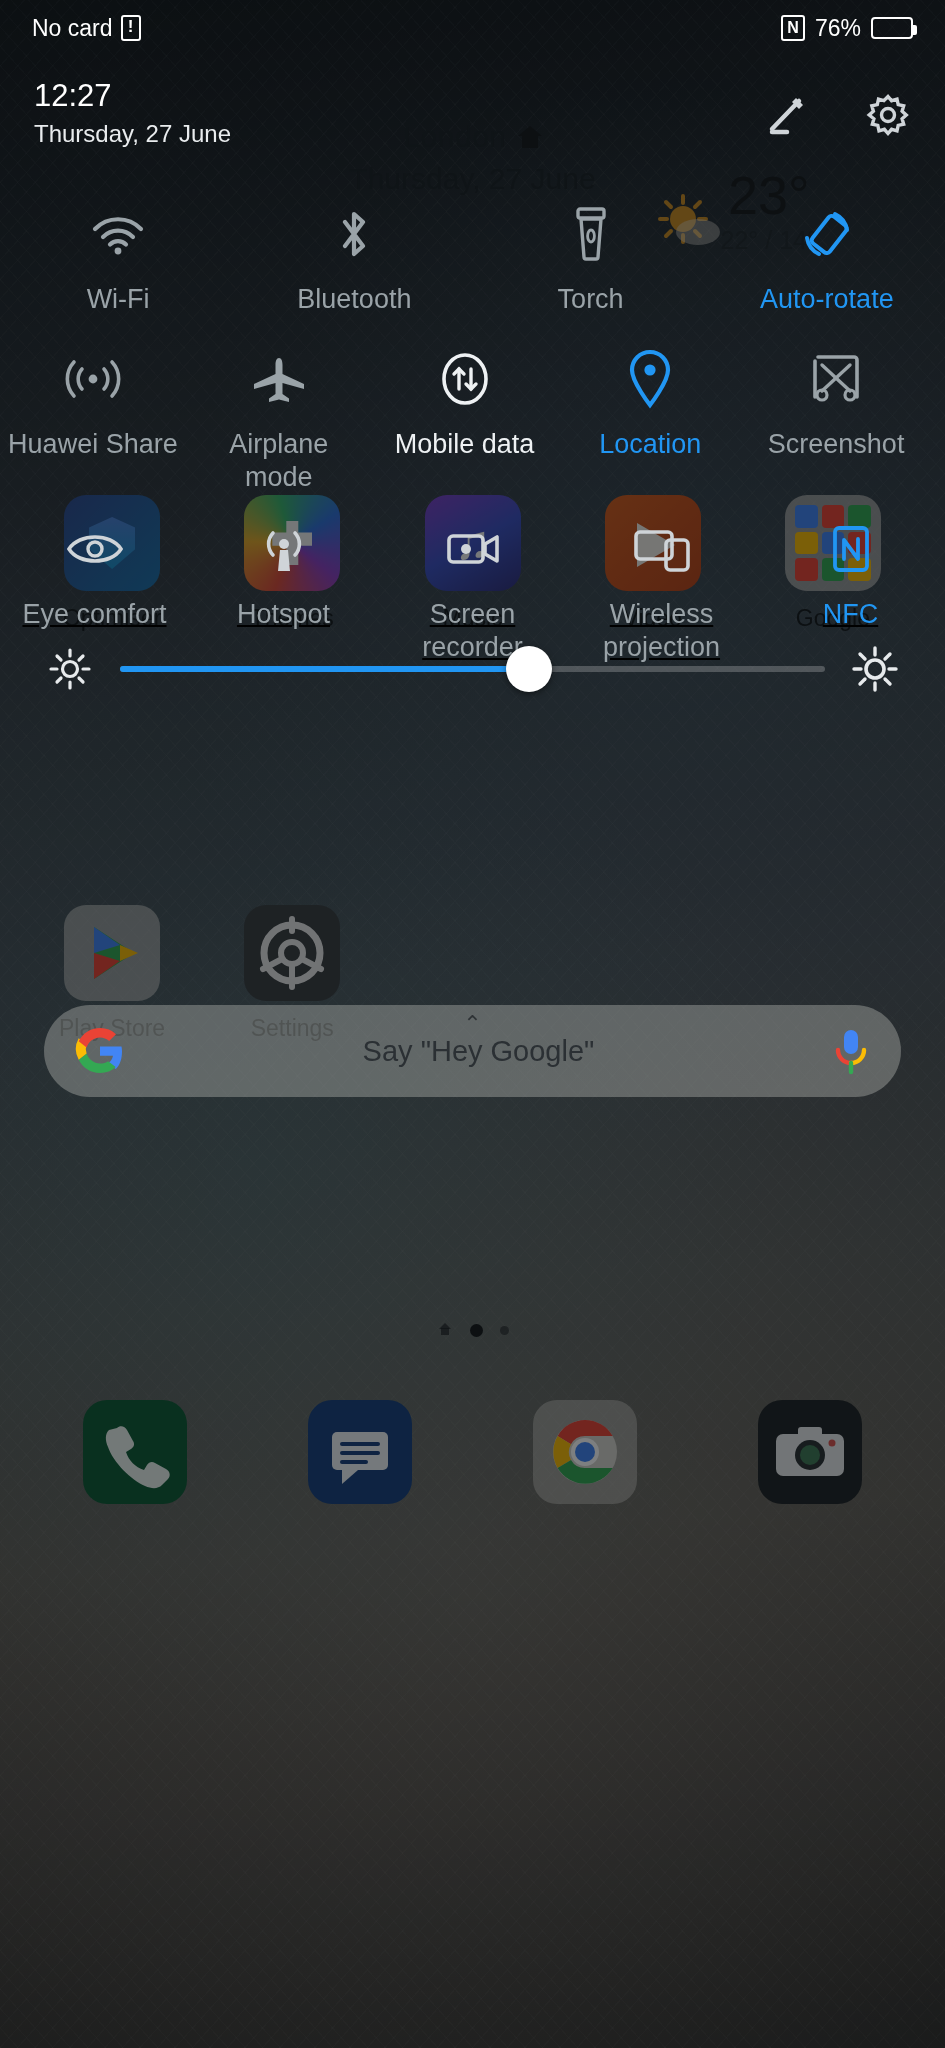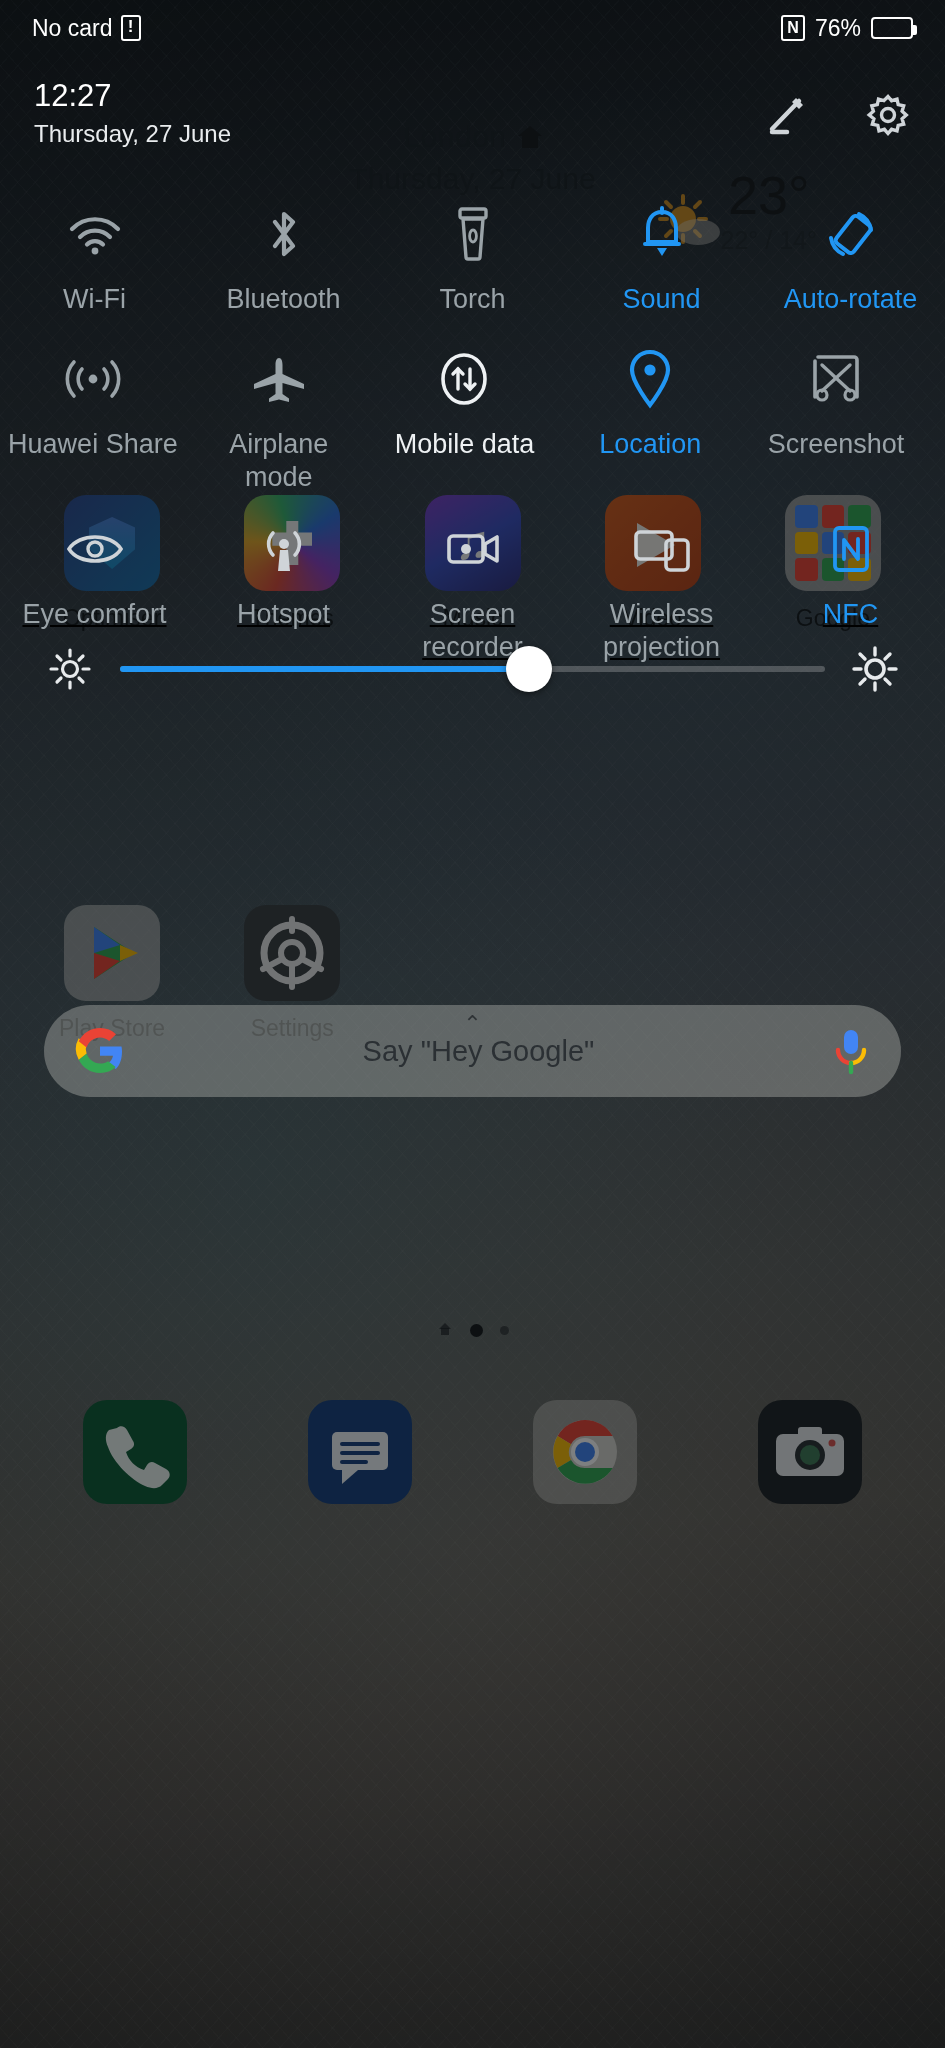--- a/index.html
+++ b/index.html
@@ -88,21 +88,21 @@
 
   
   .toggles { position:absolute; left:0; right:0; top:330px; }
   .trow { display:flex; }
   .tcell { flex:1; text-align:center; padding-top:8px; }
   .tico { height:62px; display:flex; align-items:center; justify-content:center; }
   .tlabel { margin-top:18px; font-size:27px; line-height:1.22; color:#9aa3a8; padding:0 6px; }
   .tcell.on .tlabel { color:#2196f3; }
   .tcell.bright .tlabel { color:#eef1f3; }
   .trow.r1 { position:absolute; top:-135px; left:0; right:0; }
-  .trow.r2 { position:absolute; top:10px; left:0; right:16px; }
+  .trow.r2 { position:absolute; top:10px; left:0; right:16px;justify-content:flex-end; }
   .trow.r3 { position:absolute; top:180px; left:0; right:0;text-decoration:underline; }
 
   svg { display:block; overflow:visible; }
 
   
   .bright-row { position:absolute; left:0; right:0; top:645px; display:flex; align-items:center; padding:0 46px; gap:26px; }
   .sun-ic { width:48px; height:48px; flex:0 0 48px; }
   .slider { position:relative; flex:1; height:38px; display:flex; align-items:center; }
   .slider-track { position:absolute; left:0; right:0; height:6px; background:rgba(255,255,255,.22); border-radius:3px; }
   .slider-fill { position:absolute; left:0; height:6px; background:#2196f3; border-radius:3px; }
@@ -348,31 +348,20 @@
       </div>
       <div class="tcell">
         <div class="tico">
           <svg viewBox="0 0 40 58" style="width:40px;height:58px;">
             <rect x="7" y="4" width="26" height="9" rx="2" fill="none" stroke="#9aa3a8" stroke-width="3.4"></rect>
             <path d="M10 14 L30 14 L27 52 A2 2 0 0 1 25 54 L15 54 A2 2 0 0 1 13 52 Z" fill="none" stroke="#9aa3a8" stroke-width="3.4"></path>
             <ellipse cx="20" cy="31" rx="3.4" ry="6" fill="none" stroke="#9aa3a8" stroke-width="2.8"></ellipse>
           </svg>
         </div>
         <div class="tlabel">Torch</div>
-      </div>
-      <div class="tcell on">
-        <div class="tico">
-          <svg viewBox="0 0 48 56" style="width:48px;height:56px;">
-            <path d="M24 6 C14 6 10 14 10 22 L10 36 L38 36 L38 22 C38 14 34 6 24 6 Z" fill="none" stroke="#2196f3" stroke-width="4"></path>
-            <line x1="24" y1="2" x2="24" y2="7" stroke="#2196f3" stroke-width="4" stroke-linecap="round"></line>
-            <line x1="7" y1="38" x2="41" y2="38" stroke="#2196f3" stroke-width="4" stroke-linecap="round"></line>
-            <path d="M19 42 L24 50 L29 42" fill="#2196f3"></path>
-          </svg>
-        </div>
-        <div class="tlabel">Sound</div>
       </div>
       <div class="tcell on">
         <div class="tico">
           <svg viewBox="0 0 56 56" style="width:56px;height:56px;">
             <rect x="19" y="10" width="22" height="34" rx="4" transform="rotate(38 28 28)" fill="none" stroke="#2196f3" stroke-width="4"></rect>
             <path d="M8 32 A21 21 0 0 0 20 48" fill="none" stroke="#2196f3" stroke-width="4" stroke-linecap="round"></path>
             <path d="M48 24 A21 21 0 0 0 36 8" fill="none" stroke="#2196f3" stroke-width="4" stroke-linecap="round"></path>
           </svg>
         </div>
         <div class="tlabel">Auto-rotate</div>

